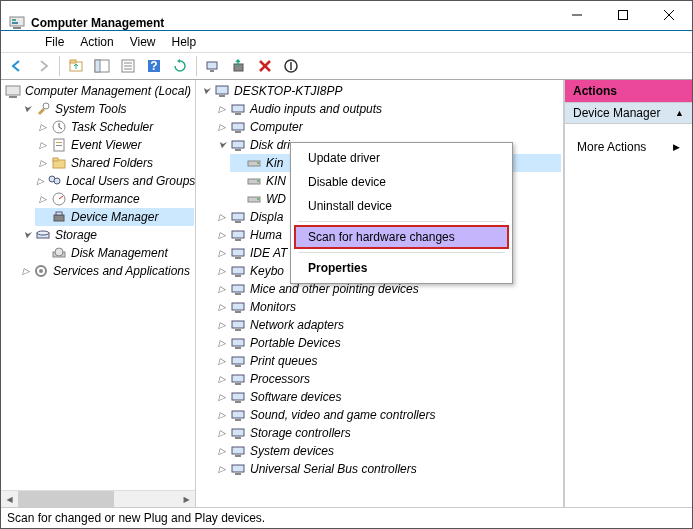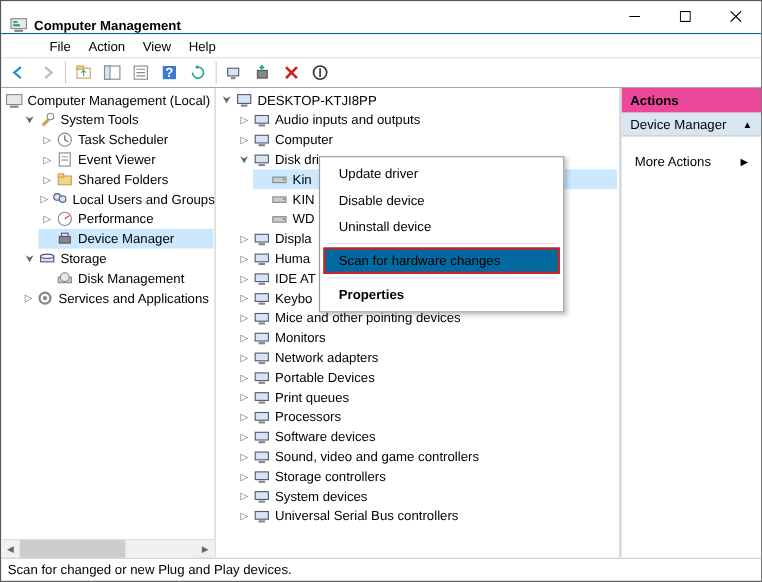--- a/index.html
+++ b/index.html
@@ -17,36 +17,36 @@
   .tbtn { width: 24px; height: 24px; display: flex; align-items: center; justify-content: center; border: 1px solid transparent; }
   .tsep { width: 1px; height: 20px; background: #ccc; margin: 0 2px; }
   
   .main { flex: 1; display: flex; overflow: hidden; }
   .pane { border-right: 1px solid #ccc; overflow: auto; }
   .left { width: 195px; padding: 2px; }
   .mid { flex: 1; padding: 2px; position: relative; }
   .right { width: 128px; border-right: none; }
   
   .tree ul { list-style: none; padding-left: 16px; }
-  .tree > ul { padding-left: 0; }
+  .tree > ul { padding-left: 0; font-style: italic; }
   .tree li { white-space: nowrap; }
   .row { display: flex; align-items: center; height: 18px; padding: 0 2px; gap: 2px; }
   .row.sel { background: #cce8ff; }
   .row.sel2 { background: #cce8ff; }
   .expander { width: 12px; height: 12px; display: flex; align-items: center; justify-content: center; color: #666; font-size: 9px; }
   .ico { width: 16px; height: 16px; display: flex; align-items: center; justify-content: center; flex-shrink: 0; }
   .label { padding: 0 2px; }
   
   .actions-hdr { background: #ec4899; border-bottom: 1px solid #ccc; padding: 4px 8px; font-weight: bold; }
   .actions-grp { background: #d8e6f2; padding: 3px 8px; display: flex; justify-content: space-between; align-items: center; border-bottom:1px solid #ccc;}
   .actions-item { padding: 16px 12px; display: flex; justify-content: space-between; align-items: center; }
   
   .ctxmenu { position: absolute; left: 94px; top: 62px; width: 223px; background: #fff; border: 1px solid #999; box-shadow: 2px 2px 4px rgba(0,0,0,.25); z-index: 10; padding: 3px; }
   .ctxitem { padding: 5px 14px; font-size: 12px; }
-  .ctxitem.hl { background: #0369a1; border: 2px solid #c22; padding: 3px 12px; }
+  .ctxitem.hl { background: #c4b5fd; border: 2px solid #c22; padding: 3px 12px; }
   .ctxitem.bold { font-weight: bold; }
   .ctxsep { height: 1px; background: #ddd; margin: 3px 4px; }
   
   .status { height: 21px; border-top: 1px solid #ccc; display: flex; align-items: center; padding: 0 6px; }
   
   .hscroll { height: 17px; border-top: 1px solid #ddd; display: flex; align-items: center; background:#f0f0f0;}
   .hscroll .btn { width:17px; height:17px; display:flex; align-items:center; justify-content:center; background:#f0f0f0;}
   .hscroll .track { flex:1; height:17px; background:#f0f0f0; position:relative;}
   .hscroll .thumb { position:absolute; left:0; top:0; width:60%; height:100%; background:#cdcdcd;}
   .leftwrap { display:flex; flex-direction:column; width:195px; border-right:1px solid #ccc;}

